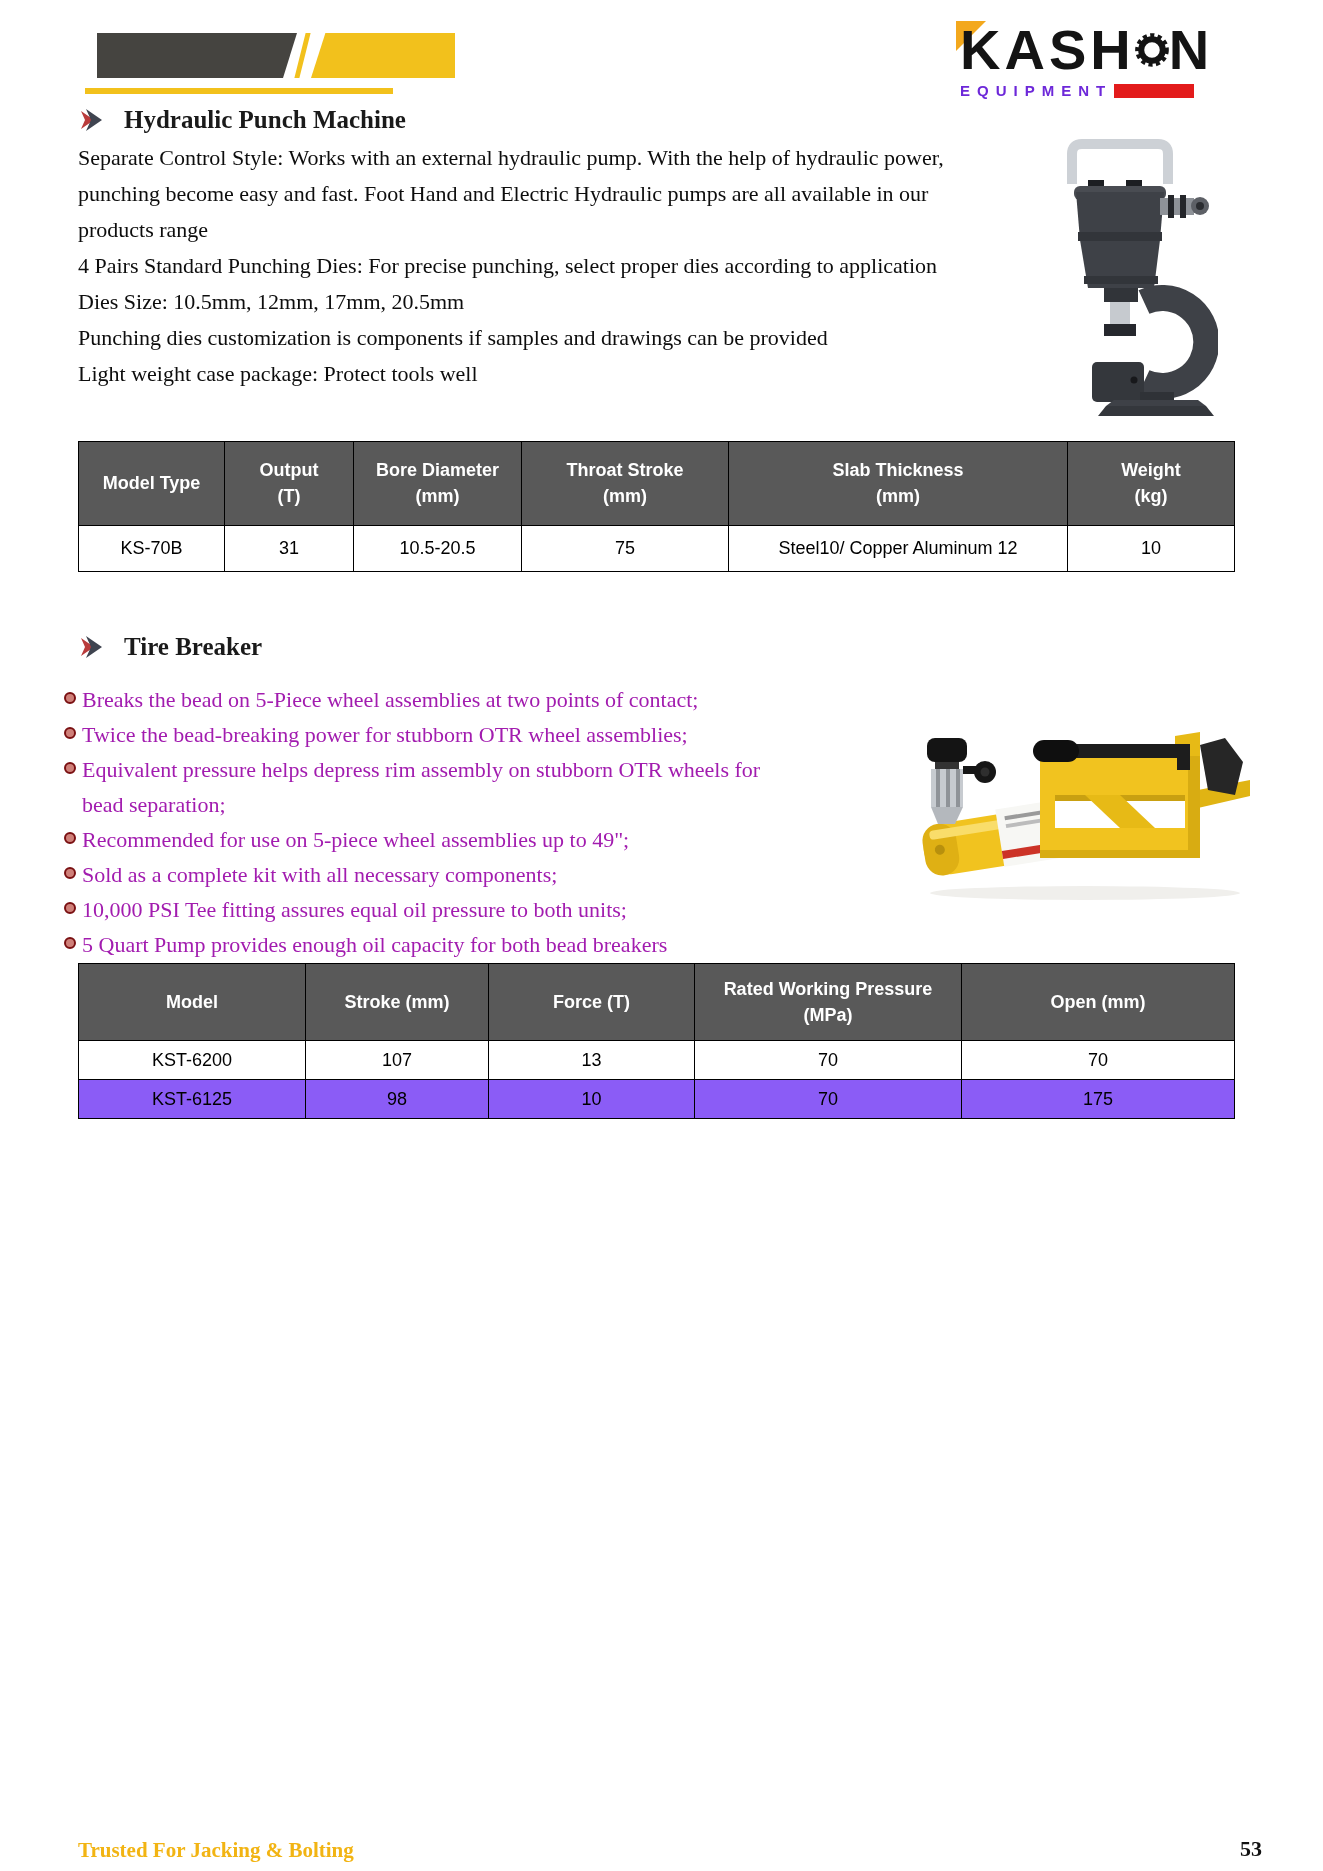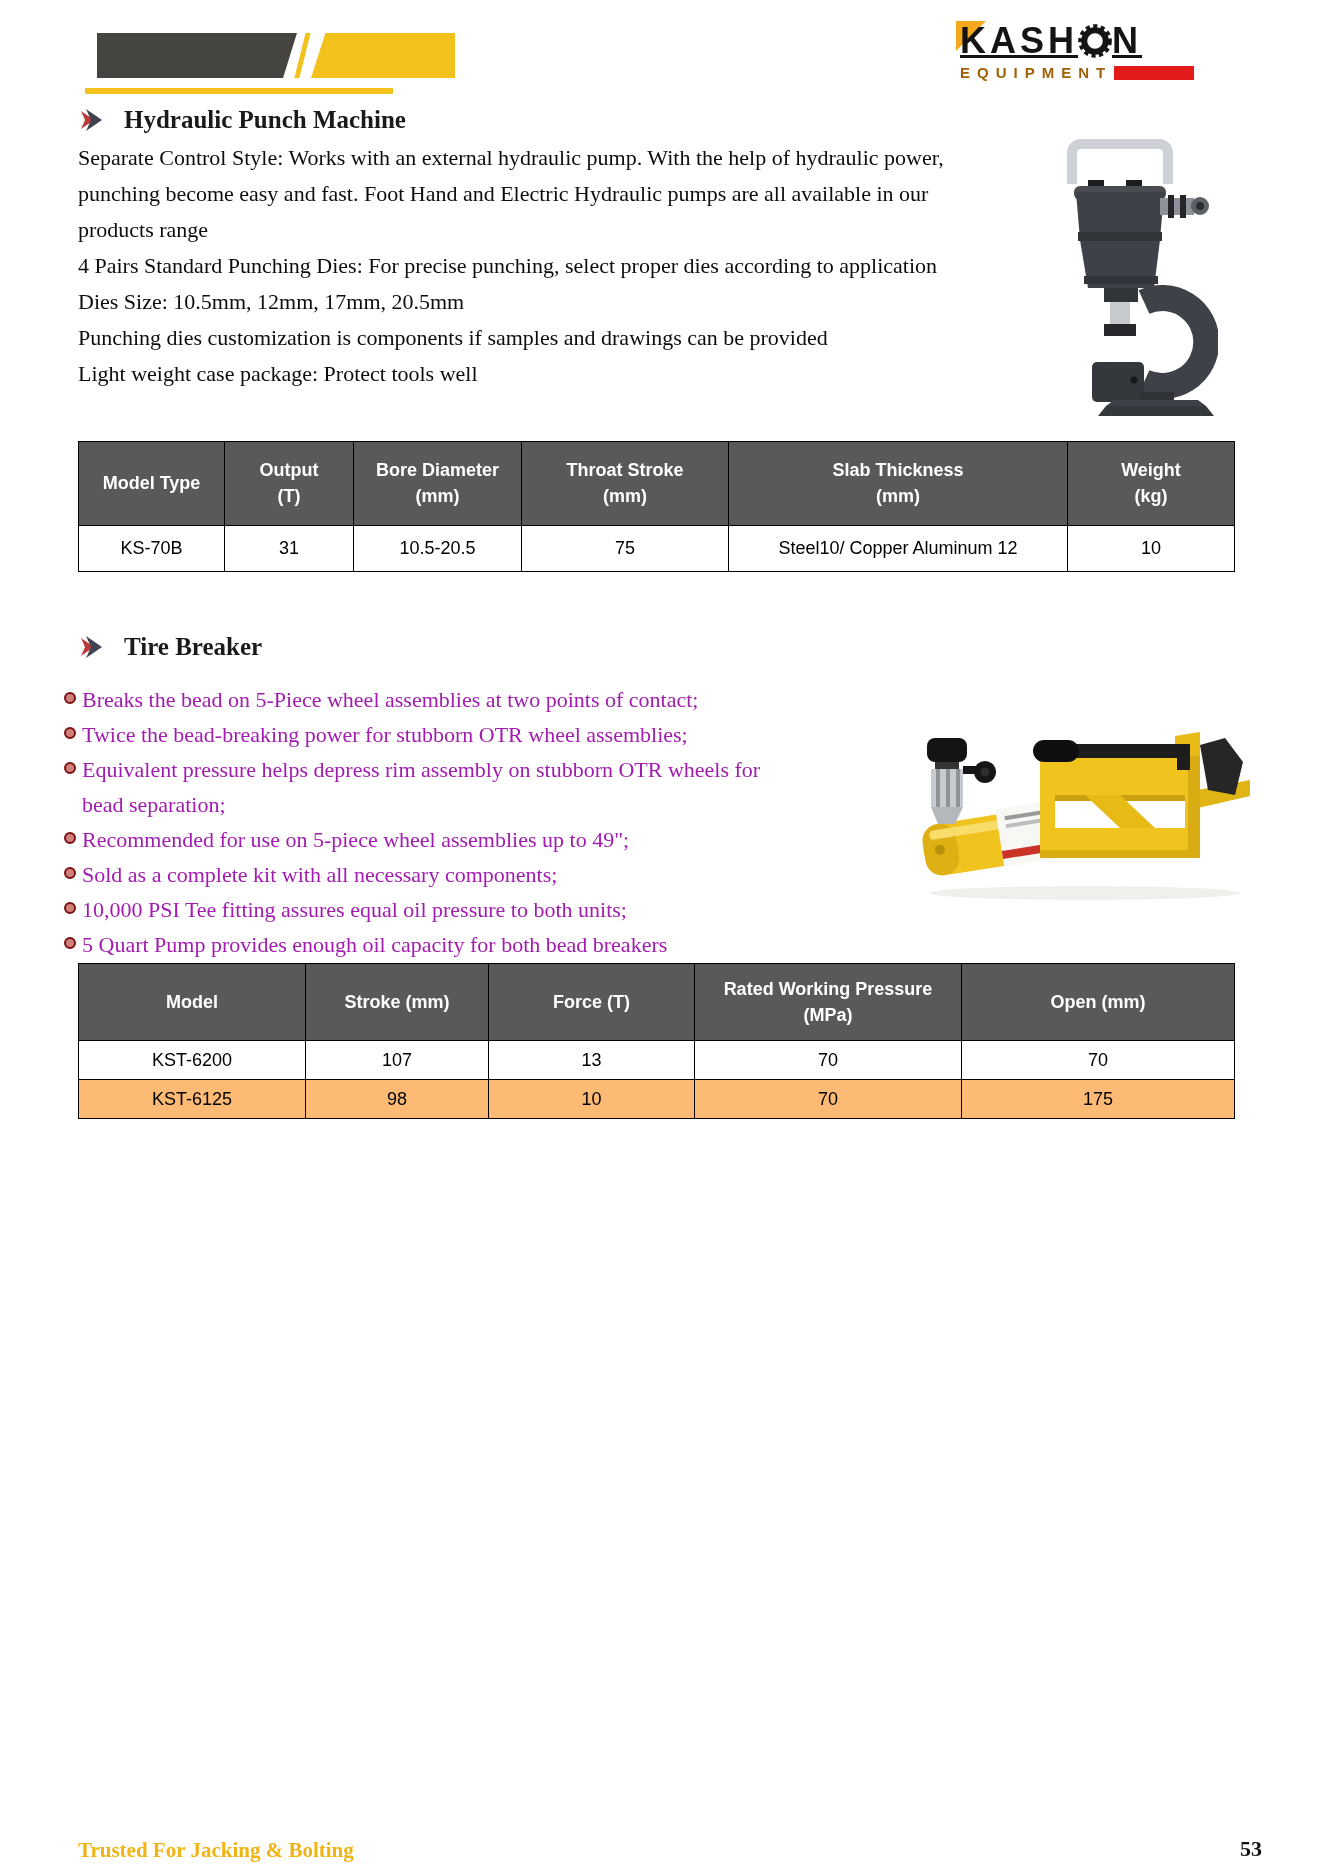--- a/index.html
+++ b/index.html
@@ -11,28 +11,28 @@
   .banner-dark{position:absolute;left:0;top:0;width:200px;height:45px;background:#454440;
                clip-path:polygon(0 0,100% 0,93% 100%,0 100%);}
   .banner-slash{position:absolute;left:203px;top:0;width:5px;height:45px;background:#f2c11c;
                 transform:skewX(-14deg);}
   .banner-yellow{position:absolute;left:214px;top:0;width:144px;height:45px;background:#f2c11c;
                  clip-path:polygon(10% 0,100% 0,100% 100%,0 100%);}
   .banner-underline{position:absolute;left:85px;top:88px;width:308px;height:6px;background:#f2c11c;}
 
   
   .logo{position:absolute;left:960px;top:22px;width:260px;font-family:"Liberation Sans",sans-serif;}
-  .logo-name{position:relative;display:flex;align-items:center;font-weight:700;font-size:36px;
-             line-height:1;letter-spacing:4px;color:#141414;text-decoration:underline;}
+  .logo-name{position:relative;display:flex;align-items:center;font-weight:700;font-size:56px;
+             line-height:1;letter-spacing:4px;color:#141414;}
   .logo-tri{position:absolute;left:-4px;top:-1px;width:30px;height:30px;background:#f3a81d;
             clip-path:polygon(0 0,100% 0,0 100%);z-index:0;}
   .logo-name span{position:relative;z-index:1;}
   .gear{margin:0 -2px;position:relative;z-index:1;}
   .logo-sub{display:flex;align-items:center;margin-top:4px;}
-  .logo-sub-text{font-size:15px;font-weight:600;letter-spacing:7px;color:#a16207;}
+  .logo-sub-text{font-size:15px;font-weight:600;letter-spacing:7px;color:#6d28d9;}
   .logo-redbar{width:80px;height:14px;background:#e31b1b;margin-left:2px;}
 
   
   .section-head{position:absolute;display:flex;align-items:center;gap:18px;height:34px;}
   .section-title{font-size:25px;font-weight:700;color:#1a1a1a;}
 
   
   .para-block{position:absolute;left:78px;top:140px;width:880px;font-size:22px;line-height:36px;color:#0d0d0d;}
   .bullet-list{position:absolute;left:64px;top:682px;width:740px;font-size:22px;line-height:35px;color:#a21caf;}
   .bullet-item{display:flex;}
@@ -47,21 +47,21 @@
   table.spec th{background:#595959;color:#ffffff;font-weight:700;font-size:18px;}
   table.spec td{font-size:18px;color:#000;background:#ffffff;}
   .th-unit{display:block;margin-top:5px;}
   .th-unit:empty{display:none;}
   #table1{top:441px;}
   #table1 thead tr{height:84px;margin-left:12px;}
   #table1 tbody tr{height:46px;}
   #table2{top:963px;}
   #table2 thead tr{height:77px;}
   #table2 tbody tr{height:39px;}
-  #table2 tbody tr.alt td{background:#fdba74;margin-left:40px;}
+  #table2 tbody tr.alt td{background:#8b5cf6;margin-left:40px;}
 
   
   .punch-img{position:absolute;left:1048px;top:136px;}
   .tire-img{position:absolute;left:905px;top:690px;}
 
   
   .footer-slogan{position:absolute;left:78px;top:1838px;font-size:21px;font-weight:700;color:#f2b413;}
   .page-number{position:absolute;left:1240px;top:1836px;font-size:22px;font-weight:700;color:#111;}
 </style>
 </head>

